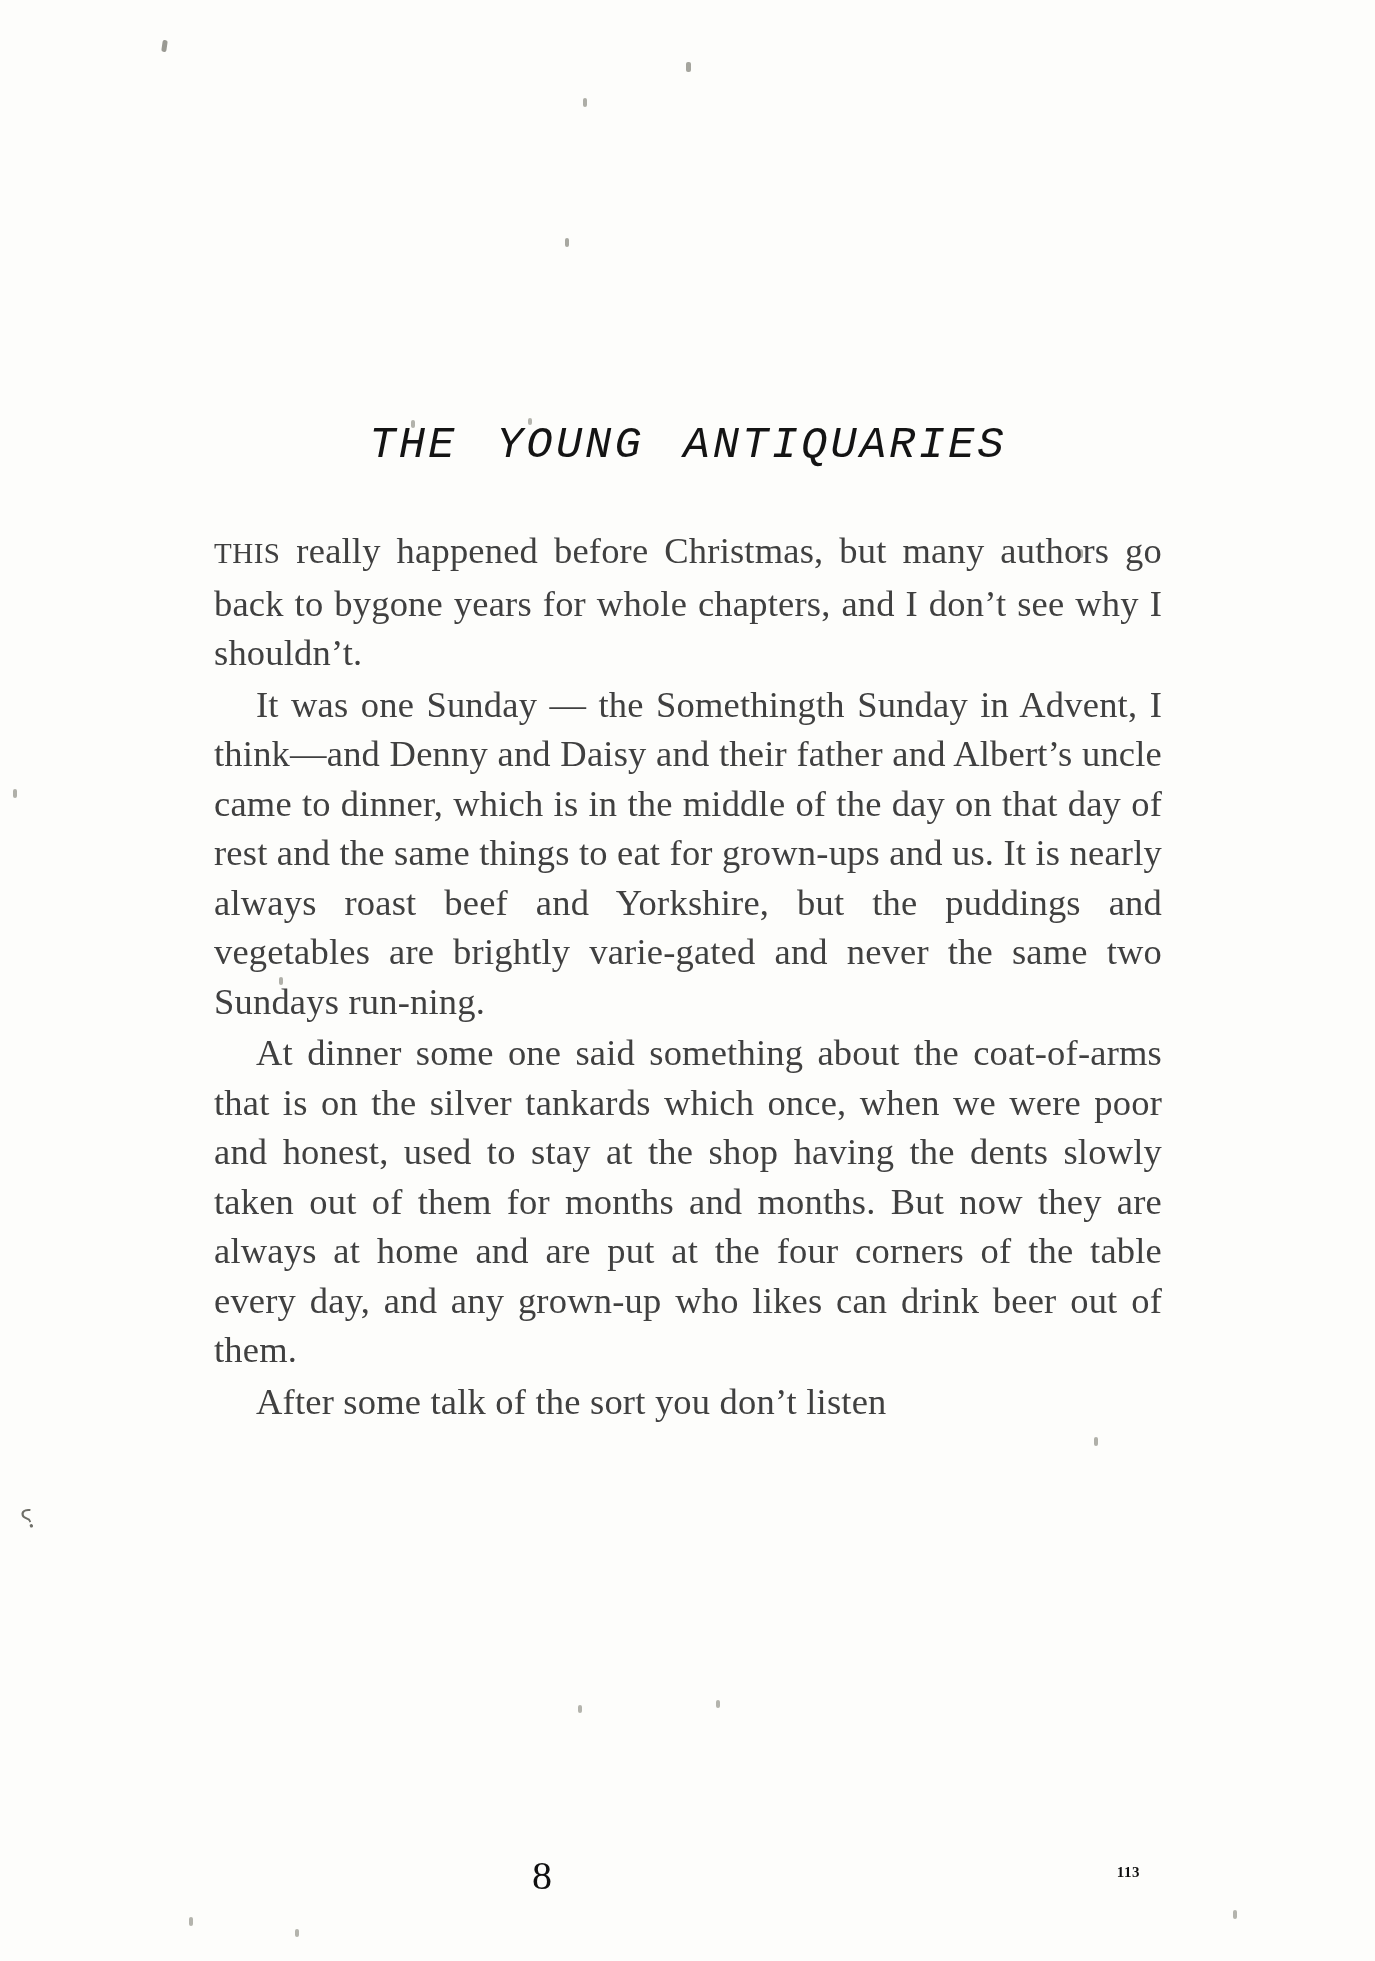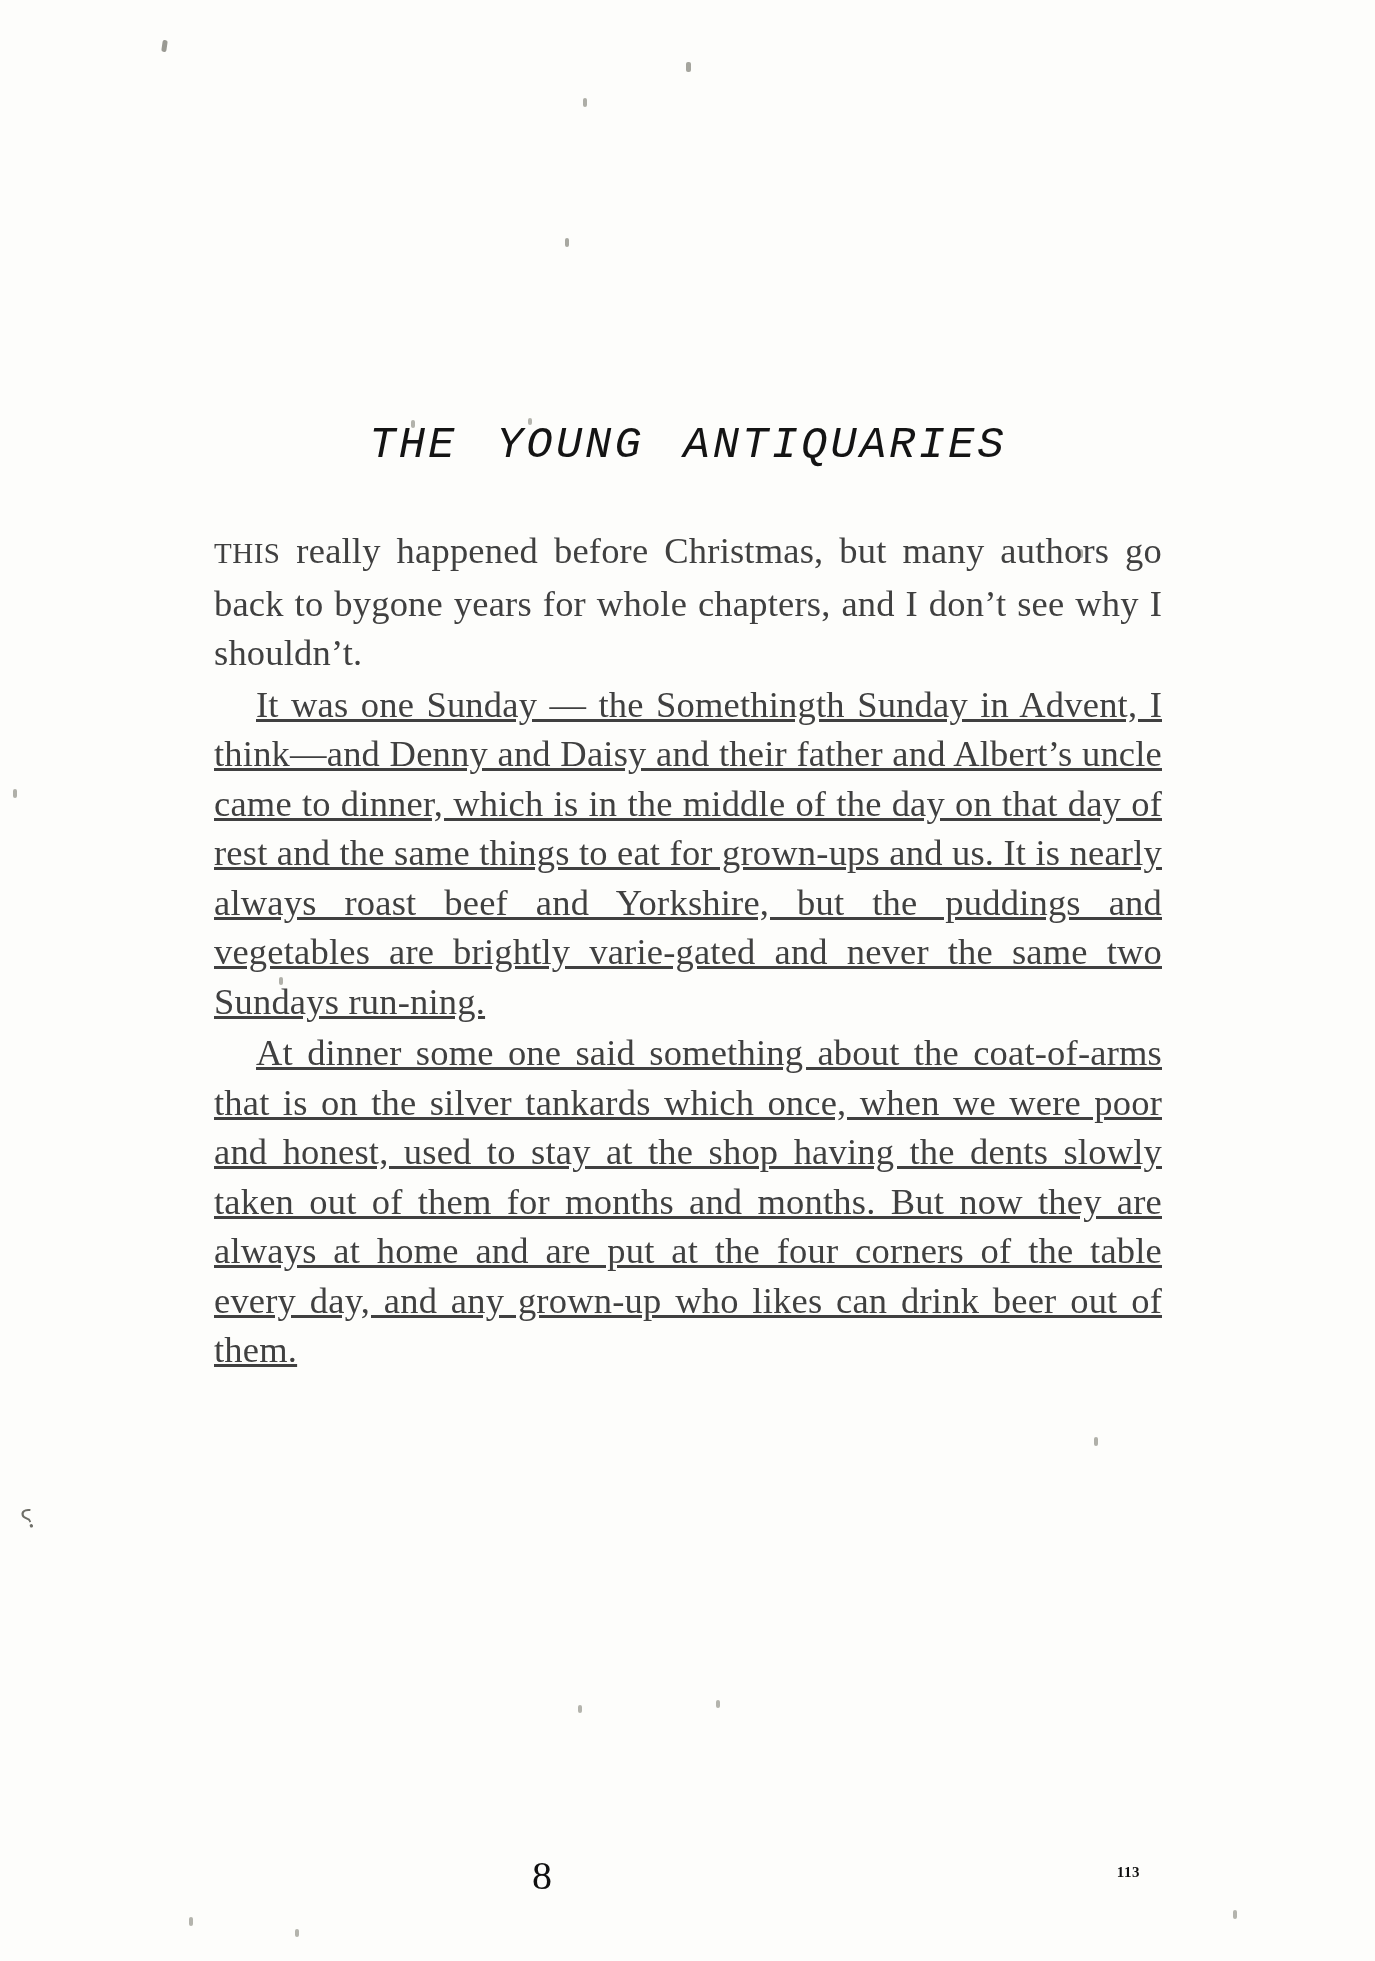--- a/index.html
+++ b/index.html
@@ -75,21 +75,20 @@
     margin: 2px;
     font-size: 36.5px;
     line-height: 49.5px;
     text-align: justify;
     text-justify: inter-word;
     color: #404040;
     letter-spacing: 0.2px;
   }
   p.body-par.indent {
     text-indent: 42px;
-    text-decoration: underline;
   }
   .smallcaps {
     font-size: 29px;
     letter-spacing: 0.5px;
   }
 
   .footer {
     position: absolute;
     left: 212px;
     top: 1852px;
@@ -139,20 +138,21 @@
   <div class="content">
 
     <h1 class="chapter-title">THE YOUNG ANTIQUARIES</h1>
 
     <p class="body-par"><span class="smallcaps">THIS</span><span> really happened before Christmas, but many authors go back to bygone years for whole chapters, and I don’t see why I shouldn’t.</span></p>
 
     <p class="body-par indent">It was one Sunday — the Somethingth Sunday in Advent, I think—and Denny and Daisy and their father and Albert’s uncle came to dinner, which is in the middle of the day on that day of rest and the same things to eat for grown-ups and us. It is nearly always roast beef and Yorkshire, but the puddings and vegetables are brightly varie-gated and never the same two Sundays run-ning.</p>
 
     <p class="body-par indent">At dinner some one said something about the coat-of-arms that is on the silver tankards which once, when we were poor and honest, used to stay at the shop having the dents slowly taken out of them for months and months.  But now they are always at home and are put at the four corners of the table every day, and any grown-up who likes can drink beer out of them.</p>
 
+    <p class="body-par indent">After some talk of the sort you don’t listen</p>
 
   </div>
 
   <div class="footer">
     <div class="sig-number">8</div>
     <div class="page-number">113</div>
   </div>
 
 </div>
 

